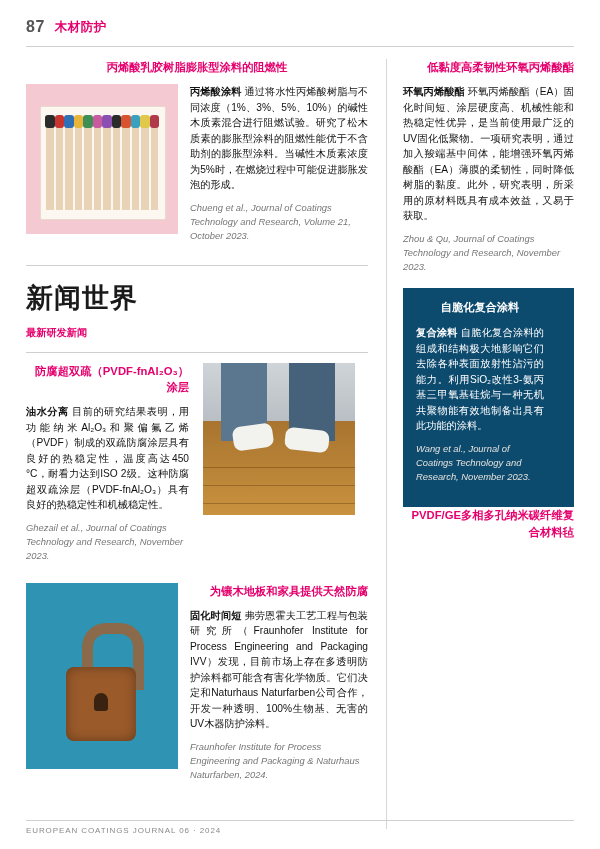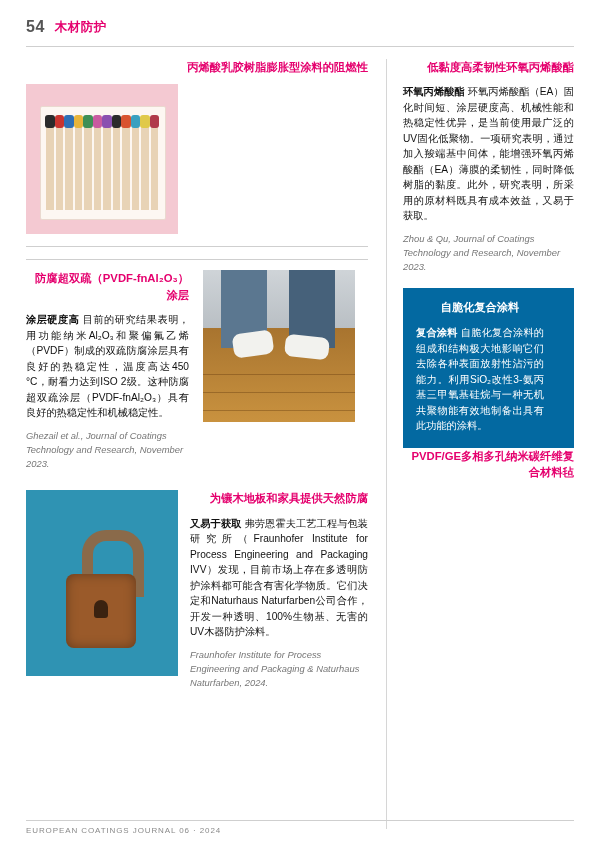--- a/index.html
+++ b/index.html
@@ -68,20 +68,21 @@
 
   .headline {
     color: #e5006e;
     font-weight: bold;
     font-size: 11.3px;
     line-height: 1.45;
     text-align: right;
     margin: 0 0 9px 0;
   }
   .headline-left {
+    text-align: center;
   }
   .body-text {
     font-size: 10.2px;
     line-height: 1.52;
     text-align: justify;
     margin: 0;
     color: #111;
   }
   .lead-in {
     font-weight: bold;
@@ -226,21 +227,21 @@
     top: 110px;
     width: 14px;
     height: 18px;
     background: #3a2210;
     border-radius: 7px 7px 3px 3px;
   }
 
   
   .rc-block { margin-bottom: 14px; }
   .box-grey {
-    background: #0369a1;
+    background: #0c4a6e;
     color: #fff;
     padding: 12px 30px 14px 13px;
     margin-top: 4px;
   }
   .box-grey .bg-title {
     text-align: center;
     font-weight: bold;
     font-size: 11.2px;
     margin: 0 0 10px 0;
     color: #fff;
@@ -296,21 +297,21 @@
     color: #8a8a8a;
     letter-spacing: 0.9px;
   }
 </style>
 </head>
 <body>
 
 <div class="page">
 
   <div class="header">
-    <div class="page-num">54</div>
+    <div class="page-num">87</div>
     <div class="section">木材防护</div>
   </div>
   <div class="header-rule"></div>
 
   <div class="cols">
 
     <div class="col-left">
 
       <div>
         <h3 class="headline headline-left">丙烯酸乳胶树脂膨胀型涂料的阻燃性</h3>
@@ -328,32 +329,40 @@
                 <div class="stick" style="--hc:#8a4fb0"></div>
                 <div class="stick" style="--hc:#2b2b2b"></div>
                 <div class="stick" style="--hc:#d8532f"></div>
                 <div class="stick" style="--hc:#3aa0c0"></div>
                 <div class="stick" style="--hc:#e0c94a"></div>
                 <div class="stick" style="--hc:#b03a4a"></div>
               </div>
 
             </div>
           </div>
+          <div class="text">
+            <p class="body-text"><span class="lead-in">丙烯酸涂料</span>&nbsp;<span>通过将水性丙烯酸树脂与不同浓度（1%、3%、5%、10%）的碱性木质素混合进行阻燃试验。研究了松木质素的膨胀型涂料的阻燃性能优于不含助剂的膨胀型涂料。当碱性木质素浓度为5%时，在燃烧过程中可能促进膨胀发泡的形成。</span></p>
+            <p class="source">Chueng et al., Journal of Coatings Technology and Research, Volume 21, October 2023.</p>
+          </div>
         </div>
       </div>
 
       <div class="rule"></div>
 
+      <div class="world">
+        <h2>新闻世界</h2>
+        <p class="kicker">最新研发新闻</p>
+      </div>
 
       <div class="rule"></div>
 
       <div class="two-up">
         <div class="tcol">
           <h3 class="headline">防腐超双疏（PVDF-fnAl₂O₃）涂层</h3>
-          <p class="body-text"><span class="lead-in">涂层硬度高</span>&nbsp;<span>目前的研究结果表明，用功能纳米Al₂O₃和聚偏氟乙烯（PVDF）制成的双疏防腐涂层具有良好的热稳定性，温度高达450 °C，耐看力达到ISO 2级。这种防腐超双疏涂层（PVDF-fnAl₂O₃）具有良好的热稳定性和机械稳定性。</span></p>
+          <p class="body-text"><span class="lead-in">油水分离</span>&nbsp;<span>目前的研究结果表明，用功能纳米Al₂O₃和聚偏氟乙烯（PVDF）制成的双疏防腐涂层具有良好的热稳定性，温度高达450 °C，耐看力达到ISO 2级。这种防腐超双疏涂层（PVDF-fnAl₂O₃）具有良好的热稳定性和机械稳定性。</span></p>
           <p class="source">Ghezail et al., Journal of Coatings Technology and Research, November 2023.</p>
         </div>
         <div class="tcol">
           <div class="img-frame floor">
             <div class="jeans-l"></div>
             <div class="jeans-r"></div>
             <div class="glove-l"></div>
             <div class="glove-r"></div>
             <div class="plank" style="top:104px"></div>
             <div class="plank" style="top:122px"></div>
@@ -367,38 +376,39 @@
         <div class="figure" style="width:152px;flex:0 0 152px">
           <div class="img-frame lock">
             <div class="shackle"></div>
             <div class="body"></div>
             <div class="keyhole"></div>
 
           </div>
         </div>
         <div class="text">
           <h3 class="headline">为镶木地板和家具提供天然防腐</h3>
-          <p class="body-text"><span class="lead-in">又易于获取</span>&nbsp;<span>弗劳恩霍夫工艺工程与包装研究所（Fraunhofer Institute for Process Engineering and Packaging IVV）发现，目前市场上存在多透明防护涂料都可能含有害化学物质。它们决定和Naturhaus Naturfarben公司合作，开发一种透明、100%生物基、无害的UV木器防护涂料。</span></p>
+          <p class="body-text"><span class="lead-in">固化时间短</span>&nbsp;<span>弗劳恩霍夫工艺工程与包装研究所（Fraunhofer Institute for Process Engineering and Packaging IVV）发现，目前市场上存在多透明防护涂料都可能含有害化学物质。它们决定和Naturhaus Naturfarben公司合作，开发一种透明、100%生物基、无害的UV木器防护涂料。</span></p>
           <p class="source">Fraunhofer Institute for Process Engineering and Packaging &amp; Naturhaus Naturfarben, 2024.</p>
         </div>
       </div>
 
     </div>
 
     <div class="col-right">
 
       <div class="rc-block">
         <h3 class="headline">低黏度高柔韧性环氧丙烯酸酯</h3>
         <p class="body-text"><span class="lead-in">环氧丙烯酸酯</span>&nbsp;<span>环氧丙烯酸酯（EA）固化时间短、涂层硬度高、机械性能和热稳定性优异，是当前使用最广泛的UV固化低聚物。一项研究表明，通过加入羧端基中间体，能增强环氧丙烯酸酯（EA）薄膜的柔韧性，同时降低树脂的黏度。此外，研究表明，所采用的原材料既具有成本效益，又易于获取。</span></p>
         <p class="source">Zhou &amp; Qu, Journal of Coatings Technology and Research, November 2023.</p>
       </div>
 
       <div class="box-grey">
         <h3 class="bg-title">自脆化复合涂料</h3>
         <p class="body-text"><span class="lead-in">复合涂料</span>&nbsp;<span>自脆化复合涂料的组成和结构极大地影响它们去除各种表面放射性沾污的能力。利用SiO₂改性3-氨丙基三甲氧基硅烷与一种无机共聚物能有效地制备出具有此功能的涂料。</span></p>
+        <p class="source">Wang et al., Journal of Coatings Technology and Research, November 2023.</p>
       </div>
 
       <div class="rc-block">
         <h3 class="headline">PVDF/GE多相多孔纳米碳纤维复合材料毡</h3>
       </div>
 
     </div>
   </div>
 
   <div class="footer">

